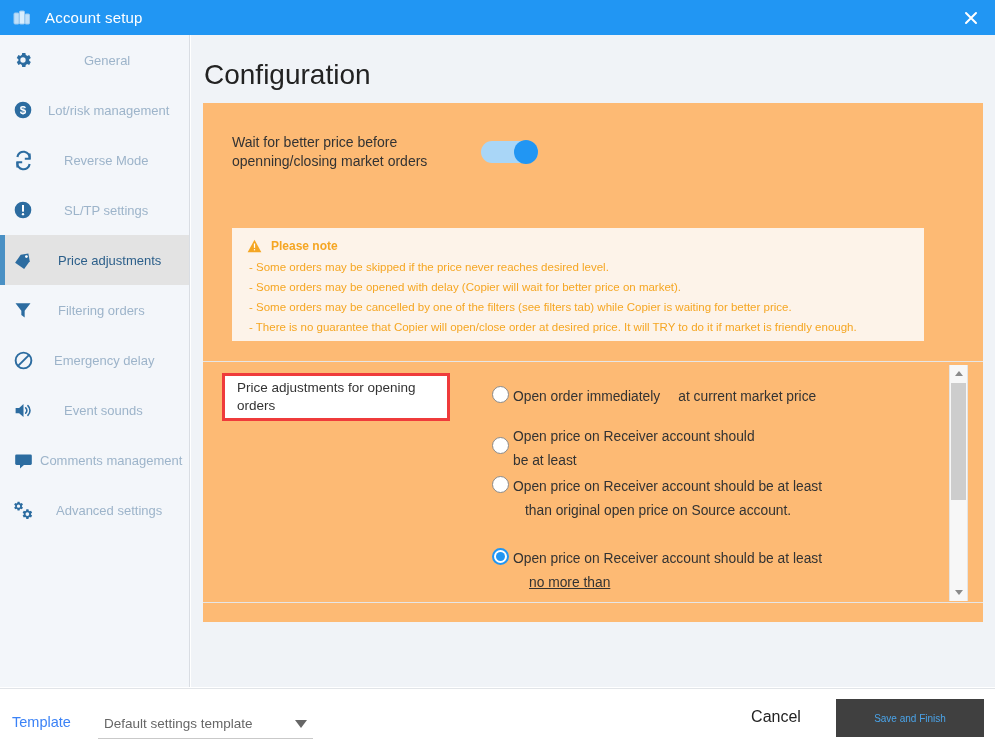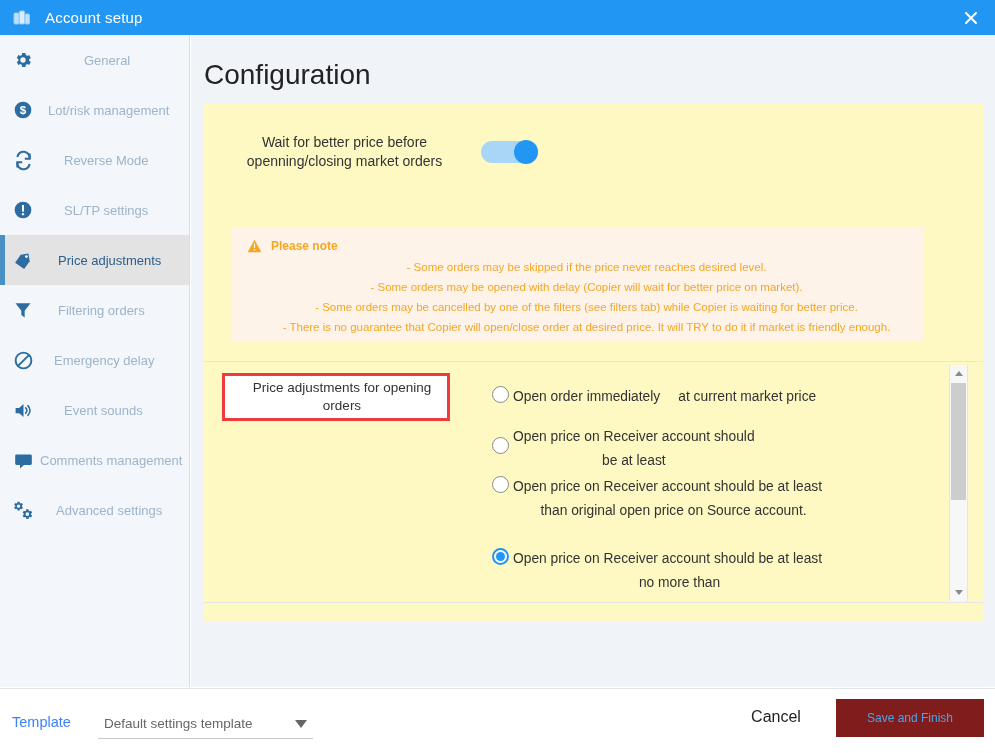--- a/index.html
+++ b/index.html
@@ -68,22 +68,21 @@
   .content {
     position:absolute; left:191px; top:35px; width:804px; height:652px;
     background:#f0f3f7;
   }
   .page-title {
     position:absolute; left:13px; top:24px;
     font-size:28px; color:#222; font-weight:400;
   }
   .white-panel {
     position:absolute; left:12px; top:68px; width:780px; height:519px;
-    background:#fef9c3;
-    text-align:center;
+    background:#fdba74;
   }
 
   
   .toggle-row {
     position:absolute; left:29px; top:30px; width:360px;
     display:flex; align-items:center;
   }
   .toggle-label { font-size:14px; color:#333; line-height:19px; width:225px; }
   .switch {
     position:relative; width:57px; height:22px; border-radius:11px;
@@ -187,21 +186,21 @@
     position:absolute; right:6px; top:11px;
     width:0;height:0;border-left:6px solid transparent;border-right:6px solid transparent;border-top:8px solid #666;
   }
   .cancel-btn {
     position:absolute; left:746px; top:705px; width:60px; height:24px;
     font-size:16px; color:#222; display:flex; align-items:center;
     justify-content:center; cursor:pointer; background:transparent; border:none;
   }
   .save-btn {
     position:absolute; left:836px; top:699px; width:148px; height:38px;
-    background:#7f1d1d; color:#4aa3e8; font-size:12px; border:none;
+    background:#404040; color:#4aa3e8; font-size:10px; border:none;
     display:flex; align-items:center; justify-content:center; cursor:pointer;
   }
 </style>
 </head>
 <body>
 
 <div class="window">
 
   <div class="titlebar">
     <span class="app-icon">
@@ -380,21 +379,21 @@
             <span class="opt-text">
               <span>Open price on Receiver account should be at least</span>
               <span class="sub" style="margin-left:12px;">than original open price on Source account.</span>
             </span>
           </div>
 
           <div class="opt" id="opt4">
             <span class="radio checked"></span>
             <span class="opt-text">
               <span>Open price on Receiver account should be at least</span>
-              <span class="sub" style="margin-left:24px;">no more than</span>
+              <span class="sub" style="margin-left:16px;text-decoration:underline;">no more than</span>
             </span>
           </div>
 
         </div>
 
         <div class="vscroll">
           <div class="sb-btn top">
             <span class="sb-tri-up"></span>
           </div>
           <div class="thumb"></div>

